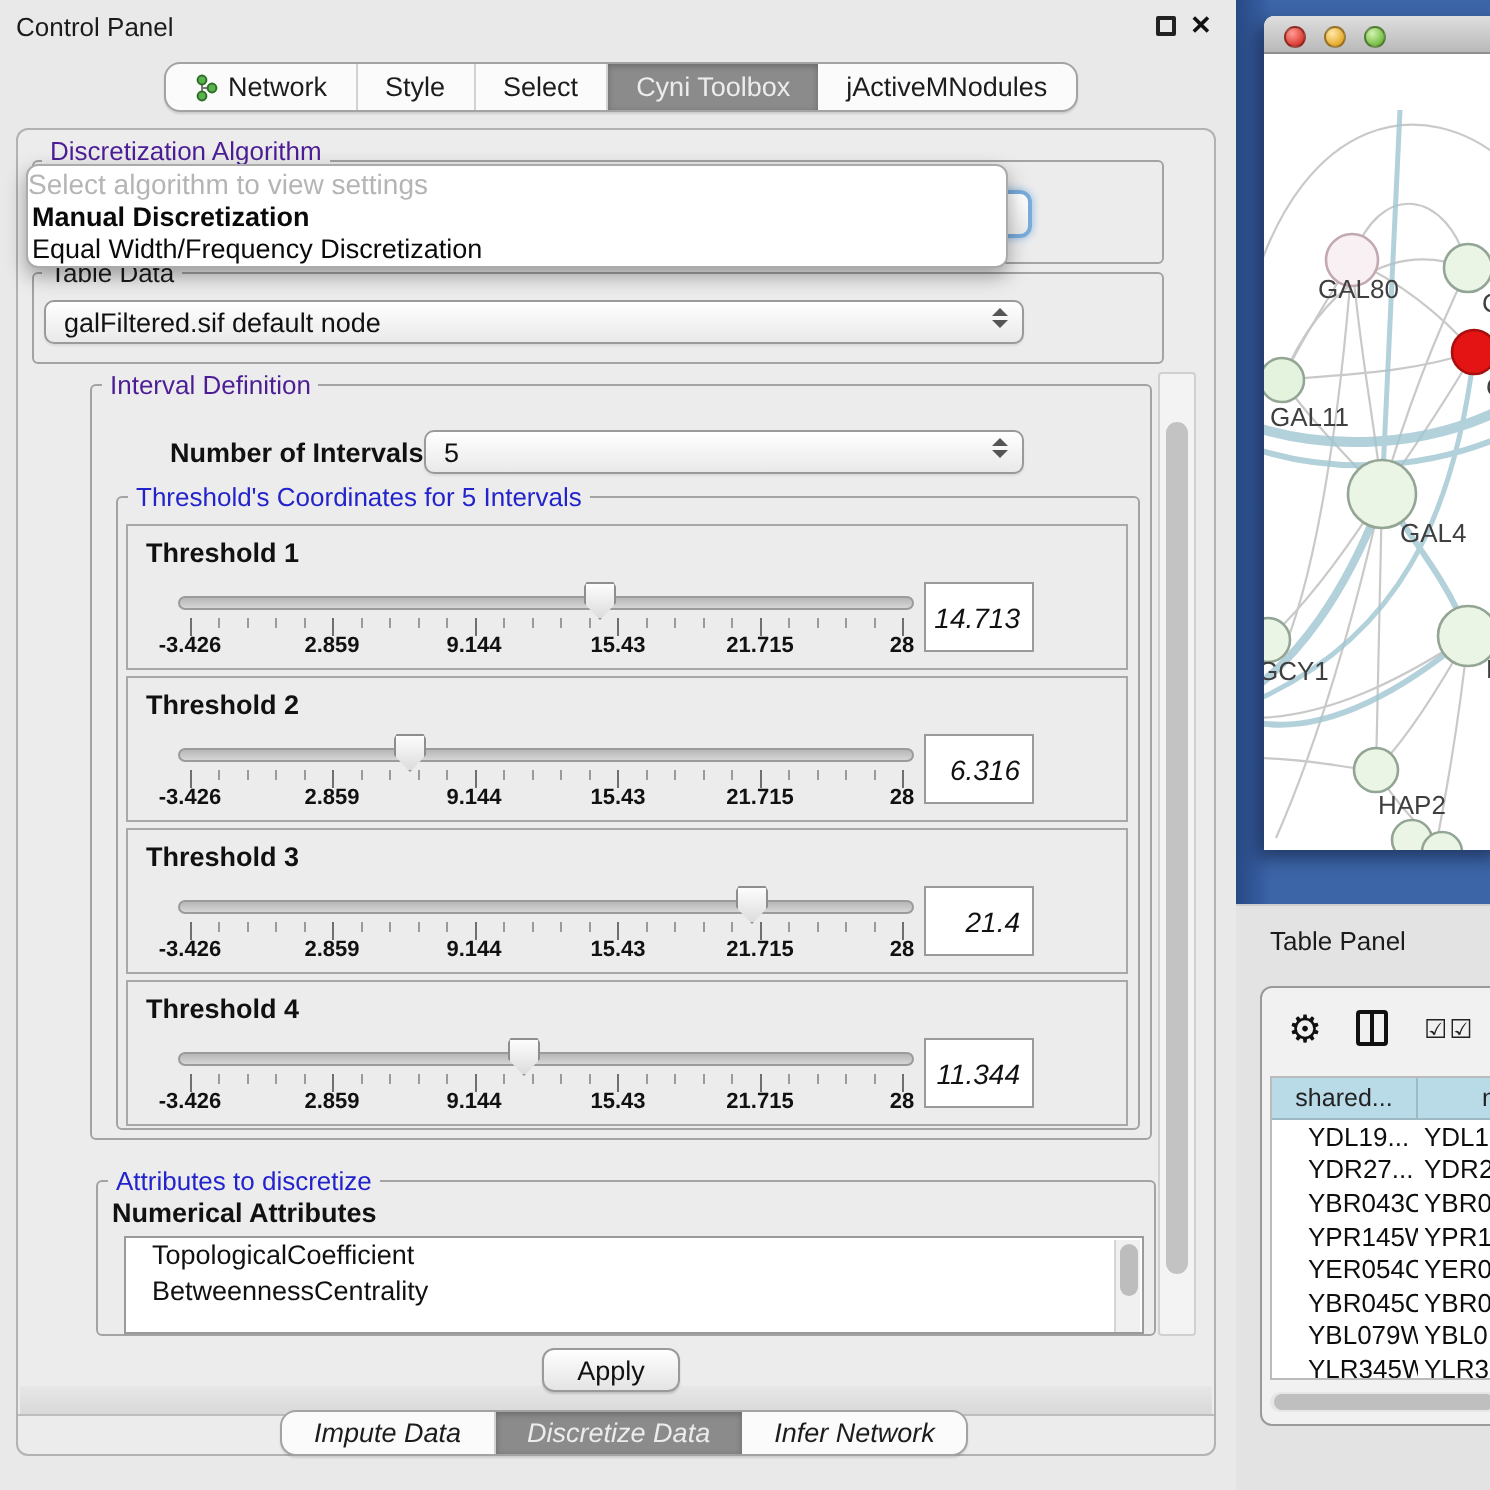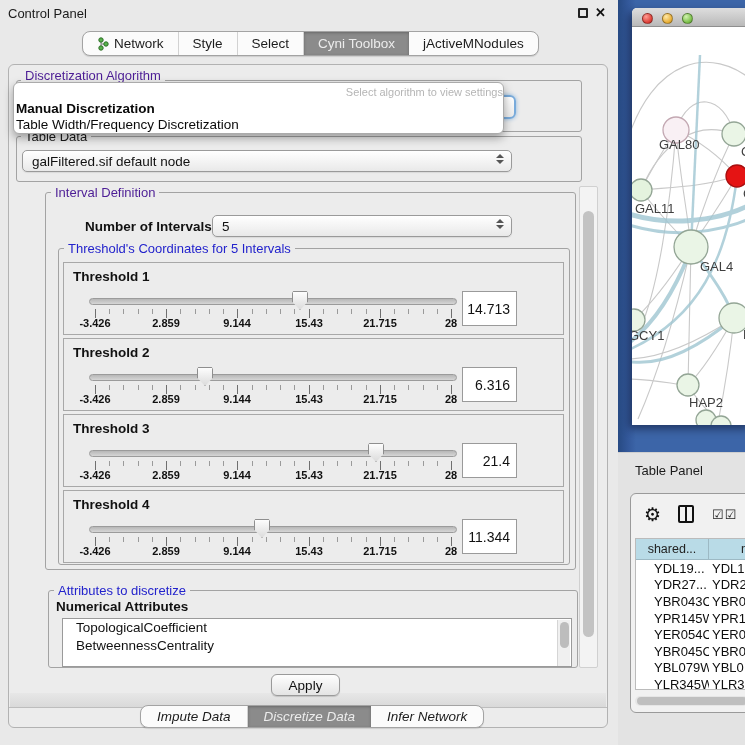--- a/index.html
+++ b/index.html
@@ -42,41 +42,41 @@
   .combo .stepper i.up{border-bottom:4px solid #555;}
   .combo .stepper i.dn{border-top:4px solid #555;}
 
   
   .algo-combo{position:absolute;left:22px;top:95px;width:494px;height:24px;border:2px solid #79abdb;
     border-radius:6px;background:linear-gradient(#fff,#eaeaea);box-shadow:0 0 4px #8ab6e0;z-index:5;}
 
   
   .algo-popup{position:absolute;left:13px;top:82px;width:491px;height:52px;background:#ffffff;
     border:1px solid #ababab;border-radius:6px;box-shadow:0 4px 10px rgba(0,0,0,.35);z-index:50;overflow:hidden;}
-  .popup-hint{height:18px;line-height:18px;text-align:right;font-size:11px;color:#b5b5b5;}
+  .popup-hint{height:18px;line-height:18px;text-align:left;font-size:14px;color:#b5b5b5;}
   .popup-item{height:16px;line-height:16px;font-size:13.5px;color:#0a0a0a;padding-left:2px;}
   .popup-item.bold{font-weight:bold;}
 
   
   .thr-panel{position:absolute;left:63px;width:501px;height:73px;border:1px solid #a8a8a8;background:#ececec;}
   .thr-label{position:absolute;left:9px;top:6px;font-size:13.5px;font-weight:bold;color:#111;}
   .slider-box{position:absolute;left:25px;top:26px;width:368px;height:44px;}
   .track{position:absolute;left:0;top:9px;width:368px;height:7px;border-radius:4px;
     background:linear-gradient(#b7b7b7,#d6d6d6);border:1px solid #9b9b9b;}
   .ticks{position:absolute;left:6px;top:20px;width:357px;height:9px;
     background-image:
       repeating-linear-gradient(to right,#6f6f6f 0 1px,transparent 1px 71.2px),
       repeating-linear-gradient(to right,#9a9a9a 0 1px,transparent 1px 14.24px);
     background-size:100% 9px,100% 5px;background-position:0 0,0 0;background-repeat:no-repeat;}
   .tlabels{position:absolute;left:6px;top:28px;width:357px;height:13px;}
   .tlabels span{position:absolute;transform:translateX(-50%);font-size:11px;font-weight:bold;color:#111;white-space:nowrap;}
   .handle{position:absolute;top:2px;width:16px;height:19px;background:linear-gradient(#fdfdfd,#dcdcdc);
     border:1px solid #8e8e8e;clip-path:polygon(8% 0,92% 0,100% 12%,100% 55%,50% 100%,0 55%,0 12%);z-index:3;}
   .val-box{position:absolute;left:398px;top:28px;width:55px;height:35px;background:#fff;border:1px solid #9a9a9a;
-    display:flex;align-items:center;justify-content:flex-end;padding-right:6px;font-size:14px;color:#111;}
+    display:flex;align-items:center;justify-content:flex-end;padding-right:6px;font-size:14px;color:#111;font-style:italic;}
 
   
   .attr-list{position:absolute;left:62px;top:618px;width:510px;height:49px;background:#fff;border:1px solid #9a9a9a;overflow:hidden;}
   .attr-item{font-size:13.5px;color:#111;padding-left:13px;line-height:17.5px;white-space:nowrap;}
   .list-sb{position:absolute;right:1px;top:1px;width:13px;height:46px;background:#f0f0f0;border-left:1px solid #d5d5d5;}
   .list-sb .thumb{position:absolute;left:2px;top:2px;width:9px;height:26px;background:#bdbdbd;border-radius:5px;}
 
   
   .main-sb{position:absolute;left:579px;top:186px;width:19px;height:482px;background:#f3f3f3;
     border:1px solid #d0d0d0;border-radius:2px;}
@@ -169,21 +169,21 @@
     <div class="cp-panel-band"></div>
   </div>
 
   <div class="groupbox" style="left:16px;top:80px;width:566px;height:52px;"></div>
   <div class="group-title t-green" style="left:21px;top:68px;">Discretization Algorithm</div>
   <div class="algo-combo"></div>
 
   <div class="algo-popup">
     <div class="popup-hint">Select algorithm to view settings</div>
     <div class="popup-item bold">Manual Discretization</div>
-    <div class="popup-item">Table Width/Frequency Discretization</div>
+    <div class="popup-item">Equal Width/Frequency Discretization</div>
   </div>
 
   <div class="groupbox" style="left:16px;top:136px;width:566px;height:46px;"></div>
   <div class="group-title t-dark" style="left:21px;top:129px;">Table Data</div>
   <div class="combo" style="left:22px;top:150px;width:490px;">
     <span>galFiltered.sif default node</span>
     <span class="stepper">
         <i class="up"></i>
         <i class="dn"></i>
       </span>

